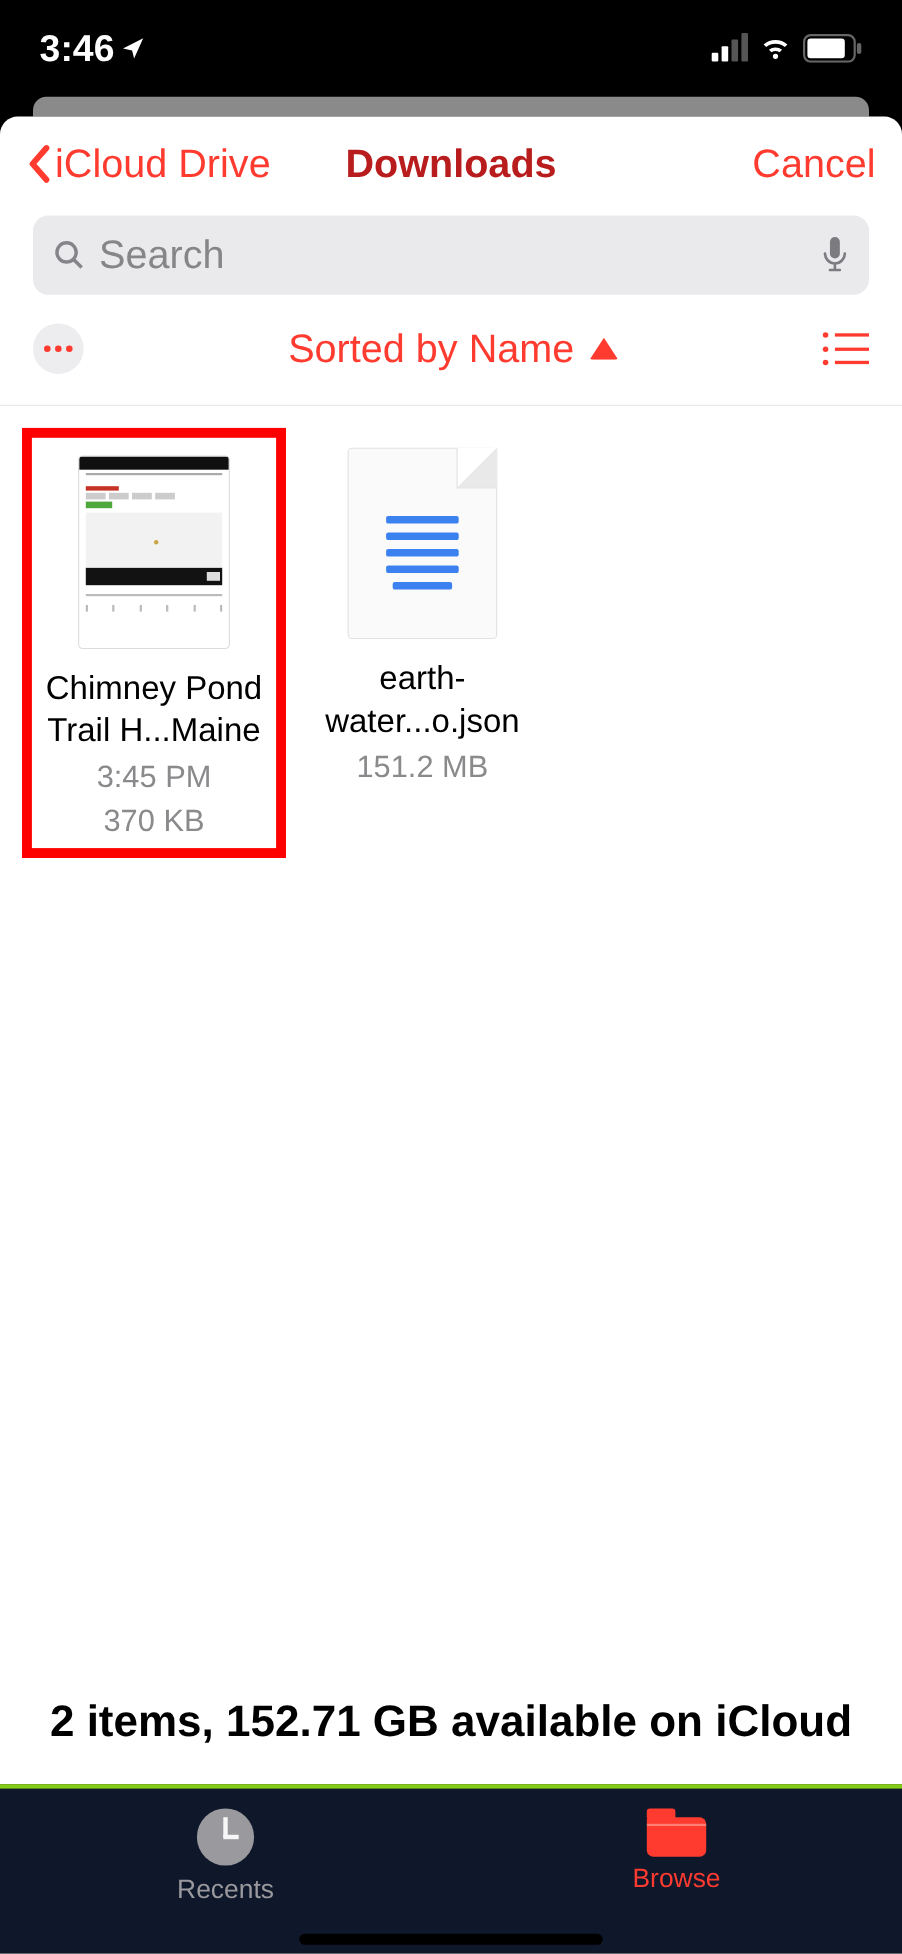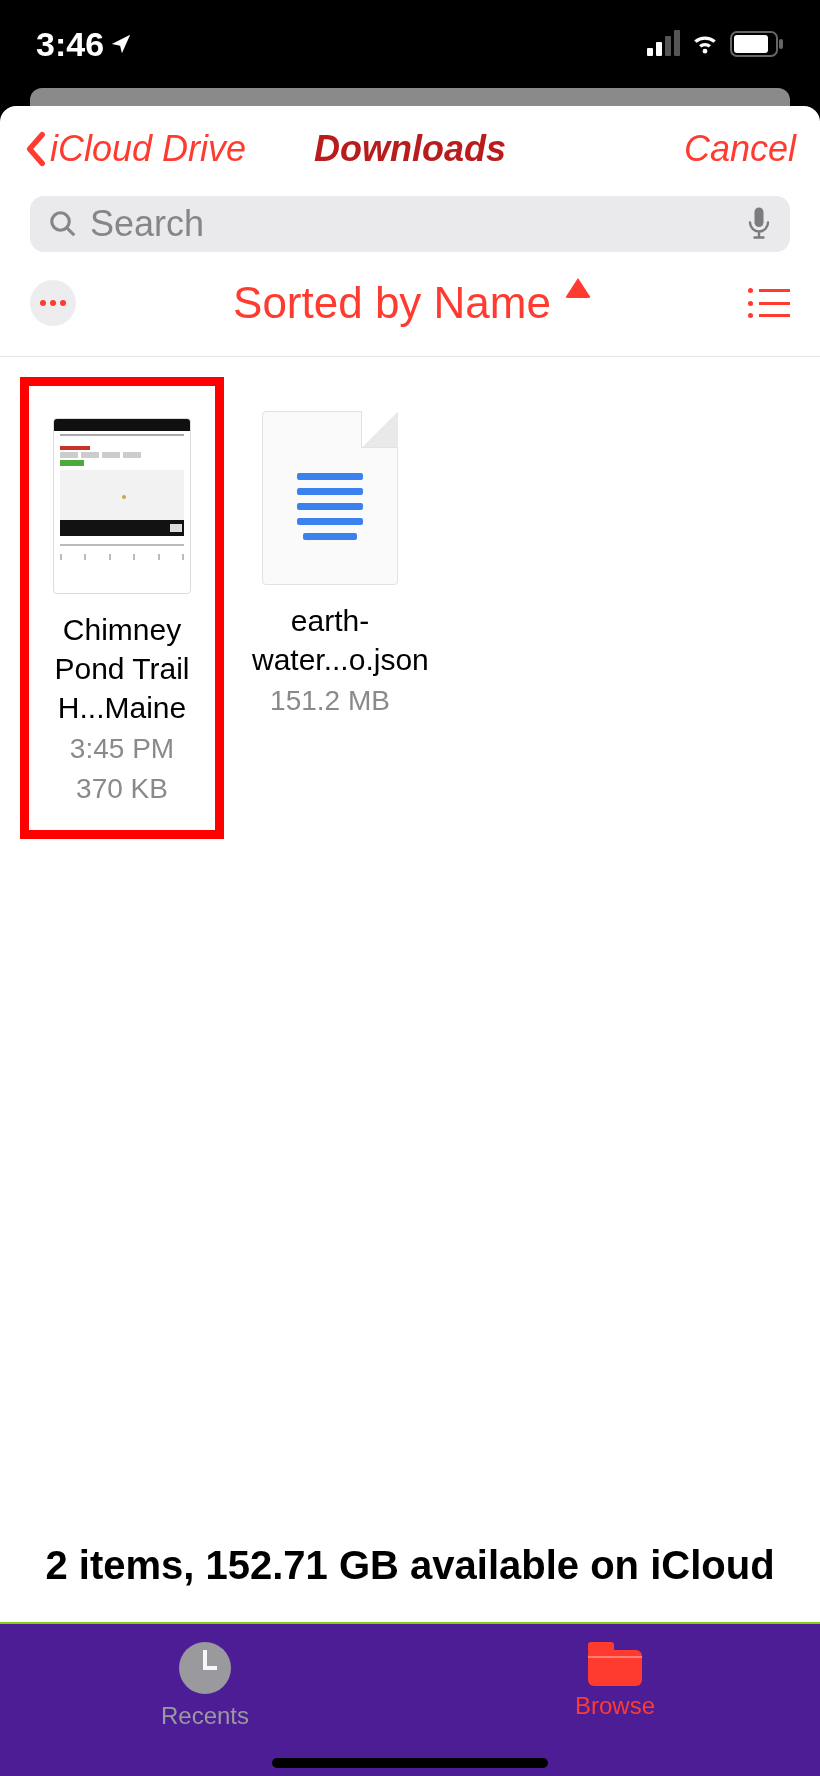--- a/index.html
+++ b/index.html
@@ -2,40 +2,40 @@
 <html><head>
   <meta charset="utf-8">
   <style>
     * { margin: 0; padding: 0; box-sizing: border-box; font-family: -apple-system, BlinkMacSystemFont, "Helvetica Neue", sans-serif; }
     body { width: 820px; height: 1776px; background: #000; overflow: hidden; }
     .statusbar { height: 88px; background: #000; display: flex; justify-content: space-between; align-items: center; padding: 0 36px; color: #fff; }
     .statusbar .time { font-size: 34px; font-weight: 600; display: flex; align-items: center; gap: 6px; }
     .statusbar .right { display: flex; gap: 10px; align-items: center; }
     .peek { height: 18px; margin: 0 30px; background: #8a8a8a; border-radius: 12px 12px 0 0; }
     .sheet { background: #fff; border-radius: 16px 16px 0 0; height: 1670px; display: flex; flex-direction: column; position: relative; }
-    .navbar { display: flex; justify-content: space-between; align-items: center; padding: 22px 24px 18px; font-style: italic; }
+    .navbar { display: flex; justify-content: space-between; align-items: center; padding: 22px 24px 18px; }
     .back { display: flex; align-items: center; gap: 4px; color: #ff3b30; font-size: 36px; }
     .back svg { width: 22px; height: 36px; }
     .title { font-size: 36px; font-weight: 700; color: #b91c1c; position: absolute; left: 50%; transform: translateX(-50%); }
     .cancel { color: #ff3b30; font-size: 36px; font-weight: 400; }
-    .searchbar { margin: 8px 30px 18px; background: #eaeaed; border-radius: 14px; height: 56px; display: flex; align-items: center; padding: 0 18px; gap: 12px; }
+    .searchbar { margin: 8px 30px 18px; background: #eaeaed; border-radius: 14px; height: 72px; display: flex; align-items: center; padding: 0 18px; gap: 12px; }
     .searchbar .mag { color: #858589; }
     .searchbar .ph { color: #868689; font-size: 36px; flex: 1; }
     .searchbar .mic { color: #7b7b80; }
     .sortrow { display: flex; justify-content: space-between; align-items: center; padding: 8px 30px 28px; border-bottom: 1px solid #e6e6e8; }
     .more { width: 46px; height: 46px; background: #edecee; border-radius: 50%; display: flex; align-items: center; justify-content: center; gap: 4px; color: #ff3b30; }
     .more span { width: 6px; height: 6px; background: #ff3b30; border-radius: 50%; }
-    .sortlbl { color: #ff3b30; font-size: 44px; display: flex; align-items: flex-start; gap: 14px; }
+    .sortlbl { color: #ff3b30; font-size: 36px; display: flex; align-items: center; gap: 14px; }
     .sortlbl .tri { width: 0; height: 0; border-left: 13px solid transparent; border-right: 13px solid transparent; border-bottom: 20px solid #ff3b30; border-radius: 3px; }
     .listicon { width: 42px; height: 30px; display: flex; flex-direction: column; justify-content: space-between; }
     .listicon .r { display: flex; gap: 6px; align-items: center; }
     .listicon .d { width: 5px; height: 5px; background: #ff3b30; border-radius: 50%; }
     .listicon .l { flex: 1; height: 3px; background: #ff3b30; }
     .grid { flex: 1; padding: 20px 6px; display: flex; align-items: flex-start; }
-    .item { width: 204px; text-align: center; padding: 22px; }
+    .item { width: 240px; text-align: center; padding: 6px; }
     .item.sel { border: 9px solid #f00; }
     .thumb { width: 138px; height: 176px; margin: 10px auto 16px; border: 1px solid #dcdcdc; border-radius: 4px; background: #fff; position: relative; overflow: hidden; }
     .thumb .hdr1 { height: 12px; background: #101010; }
     .thumb .sub { height: 10px; margin: 3px 6px 0; border-top: 2px solid #aaa; }
     .thumb .redline { height: 4px; width: 30px; background: #c63326; margin-left: 6px; margin-top: 2px;}
     .thumb .mini { margin: 2px 6px; display:flex; gap:3px;}
     .thumb .mini span{width:18px; height:6px; background:#ccc;}
     .thumb .grn{width:24px; height:6px; background:#4fa83b; margin:2px 0 2px 6px;}
     .thumb .map { height: 50px; background: #f2f2f2; margin: 4px 6px 0; position:relative;}
     .thumb .map::after{content:''; position:absolute; left:50%; top:50%; width:4px; height:4px; background:#c8a646; border-radius:50%;}
@@ -44,21 +44,21 @@
     .thumb .footrow { margin: 8px 6px 0; height:4px; border-top:2px solid #bbb;}
     .thumb .ticks { margin: 6px 6px 0; display:flex; justify-content:space-between;}
     .thumb .ticks span{width:2px; height:6px; background:#bbb;}
     .docicon { width: 136px; height: 174px; margin: 12px auto 16px; background: #fafafa; border: 1px solid #e2e2e2; border-radius: 4px; position: relative; display: flex; flex-direction: column; justify-content: center; align-items: center; gap: 8px; padding-top: 16px; }
     .docicon::before { content: ''; position: absolute; top: -1px; right: -1px; width: 36px; height: 36px; background: linear-gradient(135deg, #fff 50%, #e9e9e9 50%); border-bottom: 1px solid #e2e2e2; border-left: 1px solid #e2e2e2; }
     .docicon .dl { width: 66px; height: 7px; background: #3b82f0; border-radius: 2px; }
     .docicon .dl.s { width: 54px; }
     .fname { font-size: 30px; color: #000; line-height: 1.3; padding: 0 2px; }
     .meta { font-size: 28px; color: #8a8a8d; line-height: 1.3; margin-top: 4px; }
     .summary { text-align: center; font-size: 40px; font-weight: 600; color: #000; padding: 26px 0 34px; }
-    .tabbar { height: 154px; background: #4c1d95; border-top: 2px solid #84cc16; display: flex; }
+    .tabbar { height: 154px; background: #0f172a; border-top: 4px solid #84cc16; display: flex; }
     .tab { flex: 1; display: flex; flex-direction: column; align-items: center; padding-top: 18px; gap: 8px; }
     .tab .lbl { font-size: 24px; }
     .tab.inactive { color: #9a999e; }
     .tab.active { color: #ff3b30; }
     .clockicon { width: 52px; height: 52px; background: #9a999e; border-radius: 50%; position: relative; }
     .clockicon::before { content: ''; position: absolute; width: 4px; height: 18px; background: #f7f7f8; top: 8px; left: 24px; }
     .clockicon::after { content: ''; position: absolute; width: 14px; height: 4px; background: #f7f7f8; top: 24px; left: 24px; }
     .folder { width: 54px; height: 42px; position: relative; }
     .folder .top { width: 26px; height: 9px; background: #ff3b30; border-radius: 3px 3px 0 0; }
     .folder .body { width: 54px; height: 36px; background: #ff3b30; border-radius: 3px 6px 6px 6px; margin-top: -1px; position: relative; }

